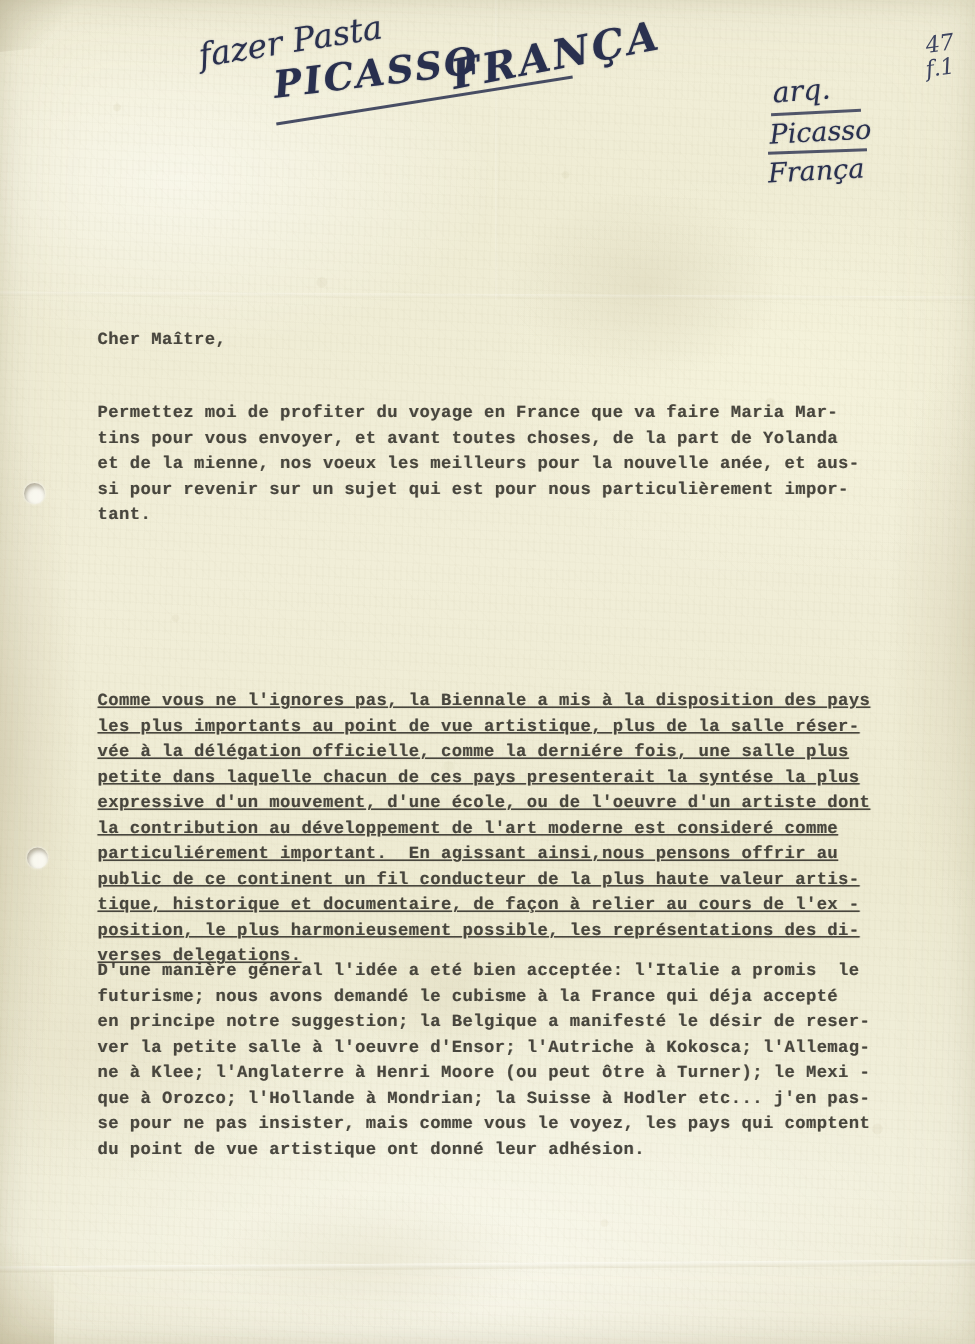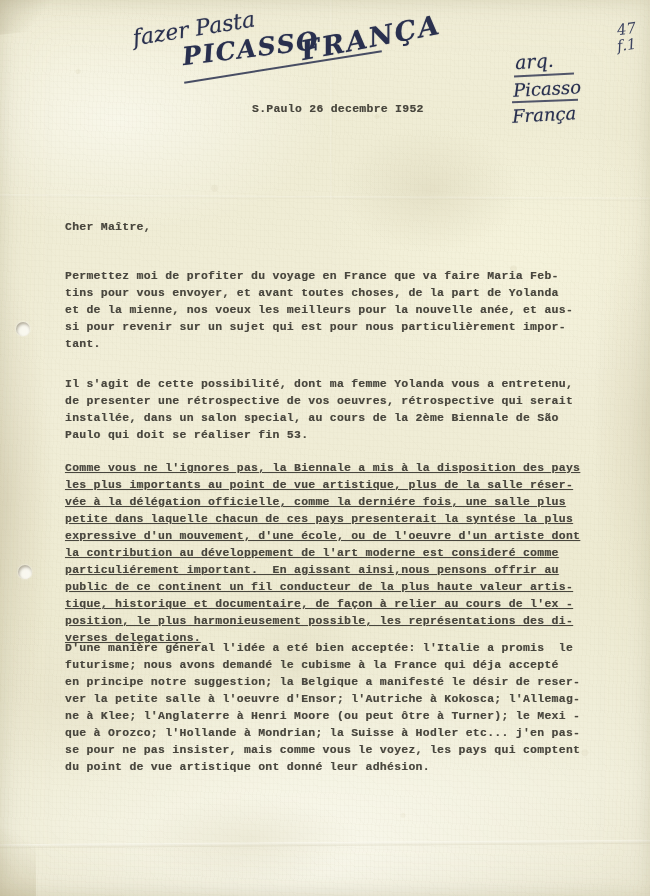--- a/index.html
+++ b/index.html
@@ -189,34 +189,29 @@
 
   <div class="hand" id="hw-arq">arq.</div>
   <div id="hw-arq-u"></div>
   <div class="hand" id="hw-pic2">Picasso</div>
   <div id="hw-pic2-u"></div>
   <div class="hand" id="hw-fra2">França</div>
 
   <div class="folio" id="folio-num">47</div>
   <div class="folio" id="folio-f">f.1</div>
 
-  <div class="typed" id="datum">S.Paulo 26 decembre I952</div>
 
   <div class="typed" id="salut">Cher Maître,</div>
 
-  <div class="typed" id="para-1">Permettez moi de profiter du voyage en France que va faire Maria Feb-
+  <div class="typed" id="para-1">Permettez moi de profiter du voyage en France que va faire Maria Mar-
 tins pour vous envoyer, et avant toutes choses, de la part de Yolanda
 et de la mienne, nos voeux les meilleurs pour la nouvelle anée, et aus-
 si pour revenir sur un sujet qui est pour nous particulièrement impor-
 tant.</div>
 
-  <div class="typed" id="para-2">Il s'agit de cette possibilité, dont ma femme Yolanda vous a entretenu,
-de presenter une rétrospective de vos oeuvres, rétrospective qui serait
-installée, dans un salon special, au cours de la 2ème Biennale de São
-Paulo qui doit se réaliser fin 53.</div>
 
   <div class="typed" id="para-3">Comme vous ne l'ignores pas, la Biennale a mis à la disposition des pays
 les plus importants au point de vue artistique, plus de la salle réser-
 vée à la délégation officielle, comme la derniére fois, une salle plus
 petite dans laquelle chacun de ces pays presenterait la syntése la plus
 expressive d'un mouvement, d'une école, ou de l'oeuvre d'un artiste dont
 la contribution au développement de l'art moderne est consideré comme
 particuliérement important.  En agissant ainsi,nous pensons offrir au
 public de ce continent un fil conducteur de la plus haute valeur artis-
 tique, historique et documentaire, de façon à relier au cours de l'ex -

